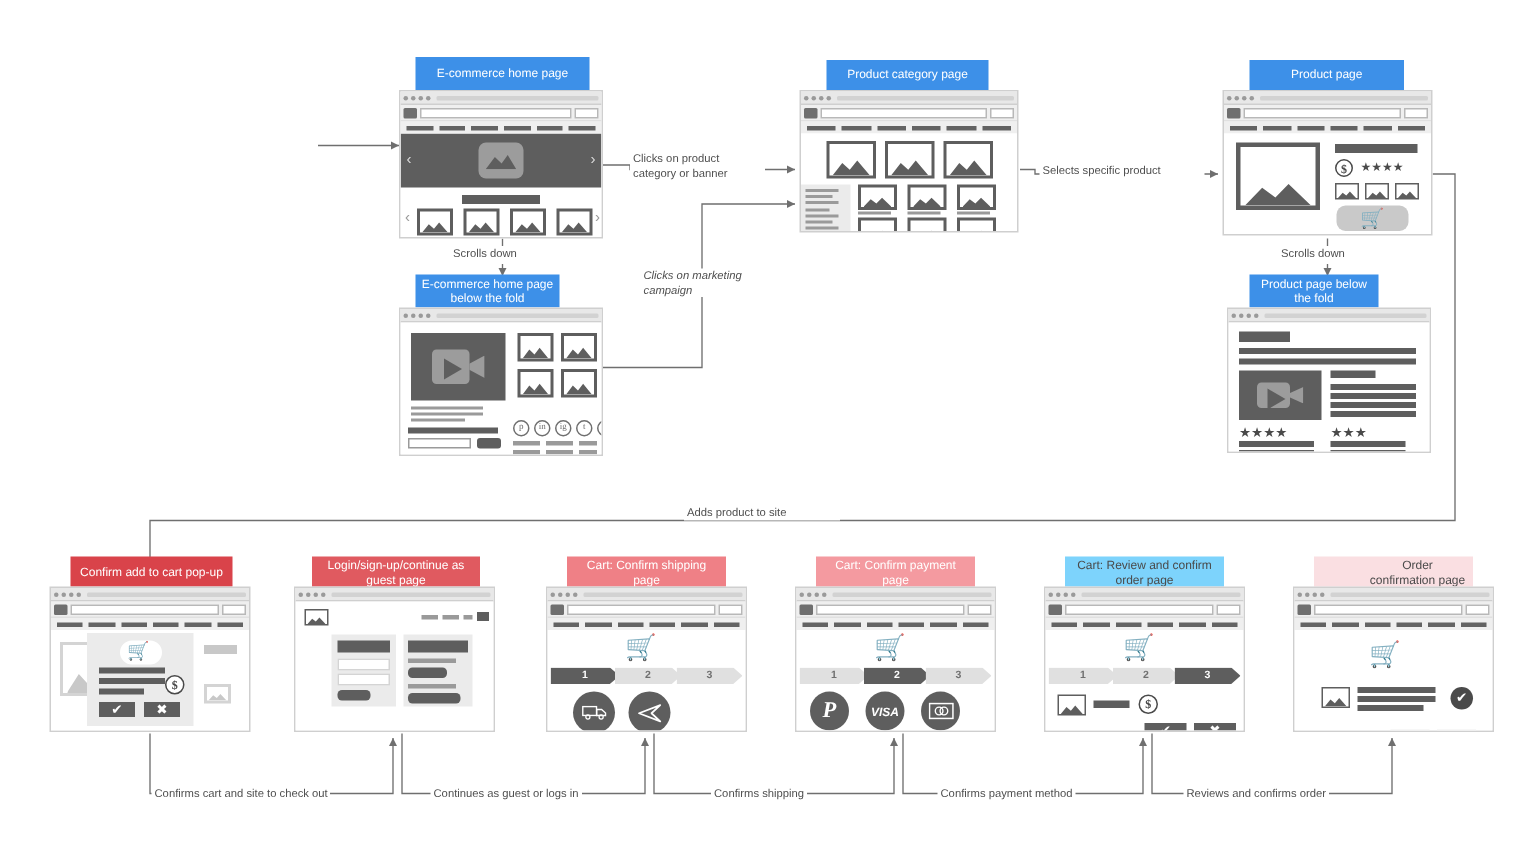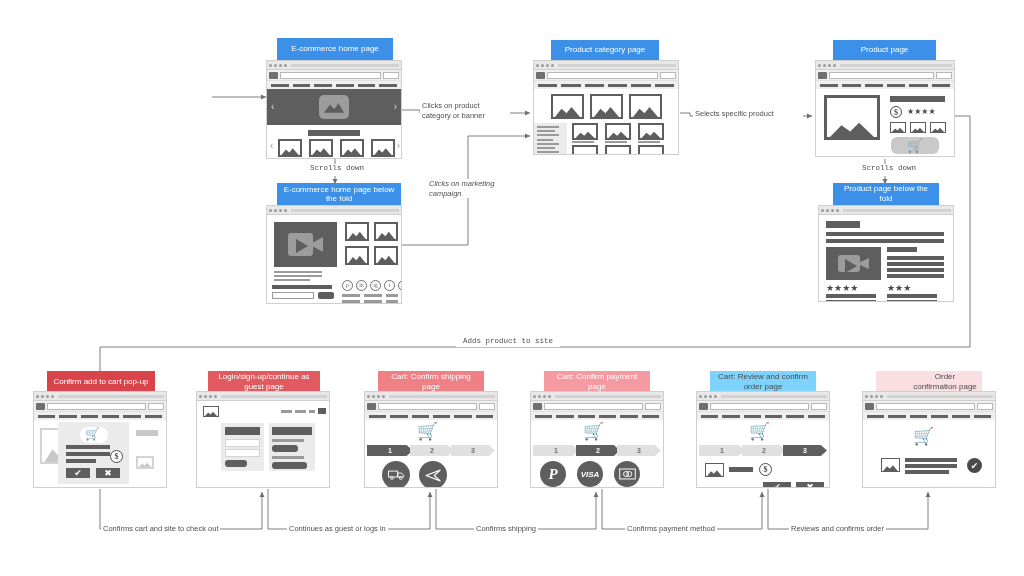--- a/index.html
+++ b/index.html
@@ -133,21 +133,21 @@
   .popup{position:absolute;background:#ebebeb;}
   .checkcircle{
     position:absolute;width:15px;height:15px;border-radius:50%;background:#4a4a4a;
     color:#ffffff;font-size:9px;display:flex;align-items:center;justify-content:center;
   }
   
   .elabel{
     position:absolute;color:#4f4f4f;font-size:7.5px;line-height:9.5px;
     background:#ffffff;padding:0 2px;white-space:pre-line;
   }
-  .elabel.center{text-align:center;font-family:Liberation Mono, monospace;}
+  .elabel.center{}
 </style>
 </head>
 <body>
 
 <div id="canvas">
 
   <svg id="wires" viewBox="0 0 1024 576">
     <defs>
       <marker id="ah" markerWidth="7" markerHeight="7" refX="6" refY="3" orient="auto">
         <path d="M0,0 L6,3 L0,6 z" fill="#6f6f6f"></path>
@@ -229,21 +229,21 @@
           <div class="mtn"></div>
         </div>
       <div class="imgbox" style="position:absolute;left:104px;top:50px;width:24px;height:18px;">
           <div class="mtn"></div>
         </div>
       <span class="arrowchev" style="position:absolute;right:1px;top:52px;color:#9a9a9a;">›</span>
     </div>
   </div>
   <div class="elabel center" style="left:300px;top:164px;width:70px;">Scrolls down</div>
 
-  <div class="node chip blue" style="left:277px;top:183px;width:124px;height:22px;">
+  <div class="node chip blue" style="left:277px;top:183px;width:96px;height:22px;">
     <span>E-commerce home
 page below the fold</span>
   </div>
   <div class="node browser" style="left:266px;top:205px;width:136px;height:99px;">
     <div class="bw-chrome">
       <span class="bw-dot"></span>
       <span class="bw-dot"></span>
       <span class="bw-dot"></span>
       <span class="bw-dot"></span>
       <span class="bw-urlline"></span>
@@ -409,21 +409,21 @@
       <div class="imgbox" style="position:absolute;left:114px;top:33px;width:16px;height:11px;border-width:1.5px;">
           <div class="mtn"></div>
         </div>
       <div class="cartbtn" style="left:75px;top:48px;width:48px;height:17px;">
         <span class="cart-glyph" style="font-size:13px;">🛒</span>
       </div>
     </div>
   </div>
   <div class="elabel center" style="left:852px;top:164px;width:70px;">Scrolls down</div>
 
-  <div class="node chip blue" style="left:833px;top:183px;width:106px;height:22px;align-items:flex-end;">
+  <div class="node chip blue" style="left:833px;top:183px;width:86px;height:22px;">
     <span>Product page below
 the fold</span>
   </div>
   <div class="node browser" style="left:818px;top:205px;width:136px;height:97px;">
     <div class="bw-chrome">
       <span class="bw-dot"></span>
       <span class="bw-dot"></span>
       <span class="bw-dot"></span>
       <span class="bw-dot"></span>
       <span class="bw-urlline"></span>

